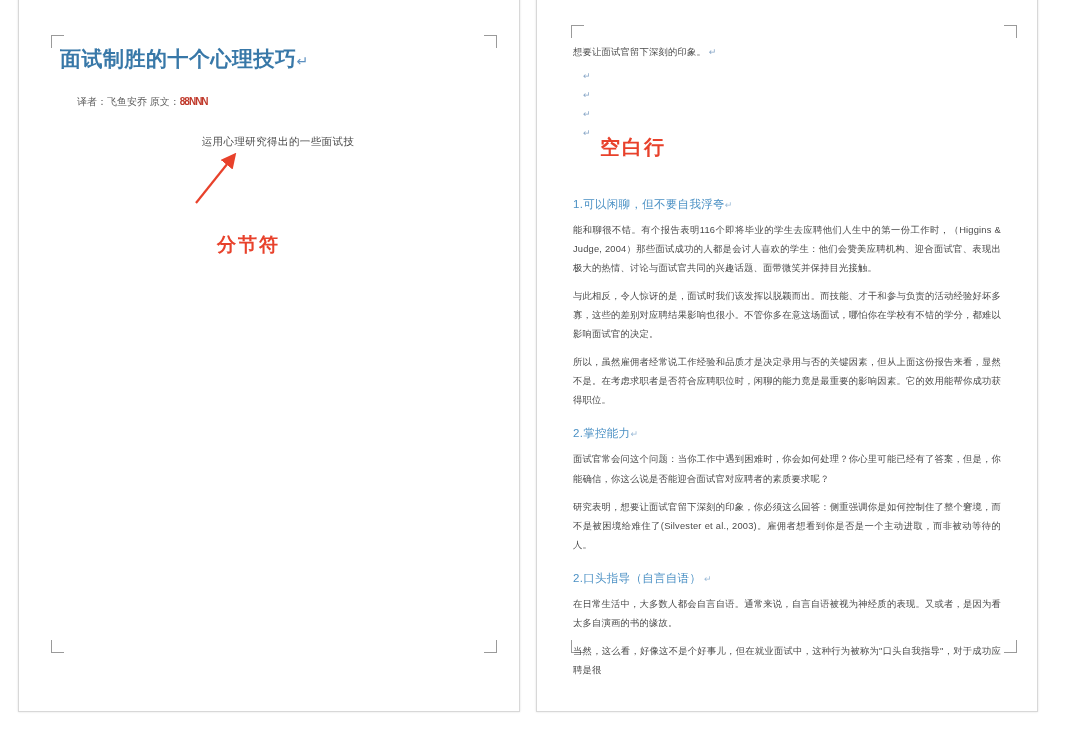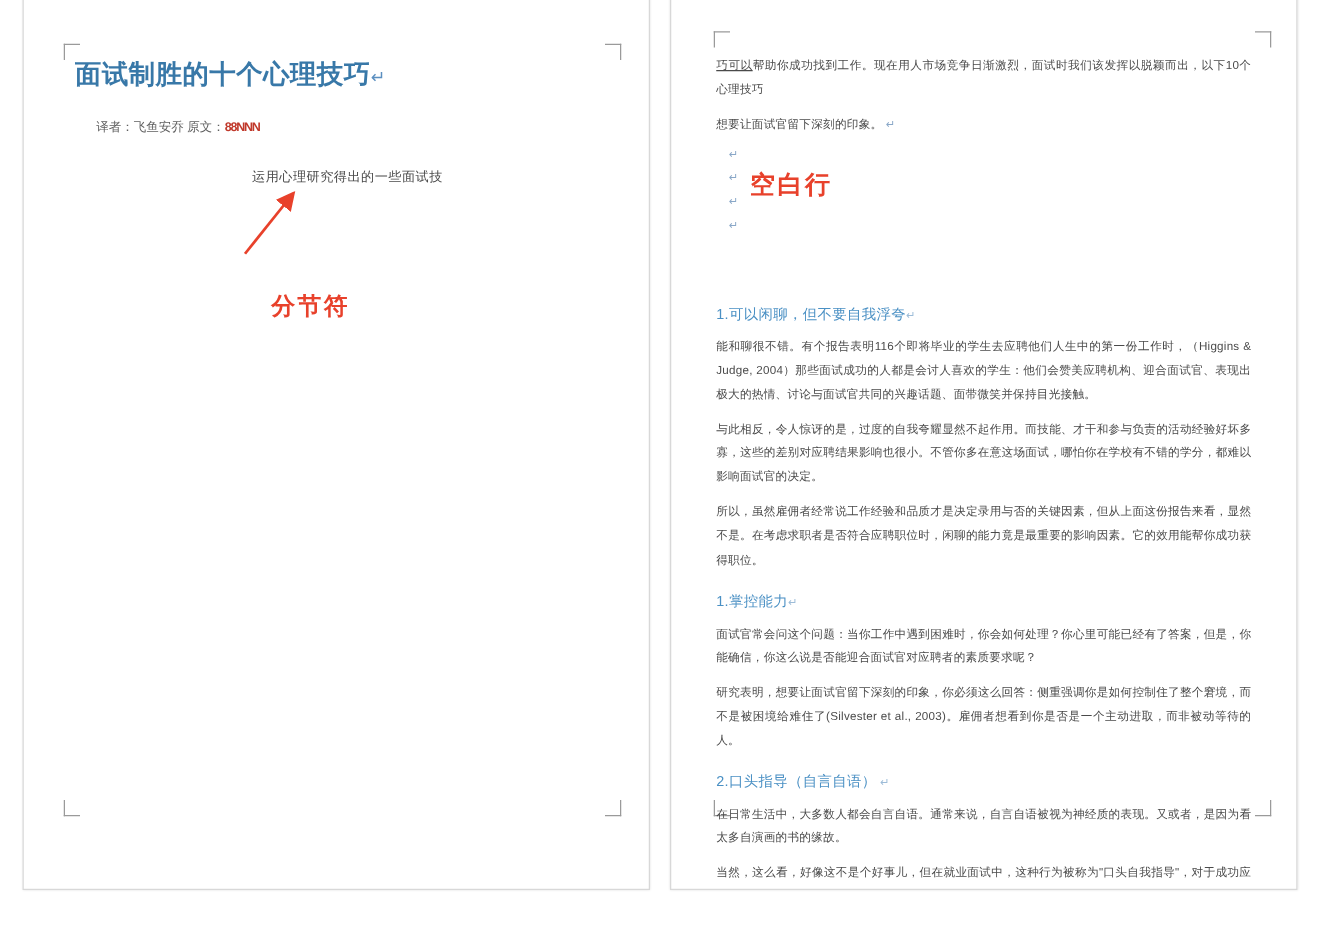--- a/index.html
+++ b/index.html
@@ -196,36 +196,35 @@
   </div>
 
   <div class="page page-right">
     <span class="crop tl"></span>
     <span class="crop tr"></span>
     <span class="crop bl"></span>
     <span class="crop br"></span>
 
     <div class="right-body">
 
-      <p class="para"><span class="ul">巧可以</span><span>帮助你成功找到工作。现在用人市场竞争日渐激烈，面试时我们该发挥以脱颖而出，以下10个心理技巧</span></p>
       <p class="para"><span>想要让面试官留下深刻的印象。</span><span class="mark"> ↵</span></p>
 
       <div class="empty-line">↵</div>
       <div class="empty-line">↵</div>
       <div class="empty-line">↵</div>
       <div class="empty-line">↵</div>
 
       <div class="spacer-block"></div>
 
       <div class="heading"><span>1.可以闲聊，但不要自我浮夸</span><span class="mark">↵</span></div>
       <p class="para">能和聊很不错。有个报告表明116个即将毕业的学生去应聘他们人生中的第一份工作时，（Higgins &amp; Judge, 2004）那些面试成功的人都是会讨人喜欢的学生：他们会赞美应聘机构、迎合面试官、表现出极大的热情、讨论与面试官共同的兴趣话题、面带微笑并保持目光接触。</p>
-      <p class="para">与此相反，令人惊讶的是，过度的自我夸耀显然不起作用。而技能、才干和参与负责的活动经验好坏多寡，这些的差别对应聘结果影响也很小。不管你多在意这场面试，哪怕你在学校有不错的学分，都难以影响面试官的决定。</p>
+      <p class="para">与此相反，令人惊讶的是，面试时我们该发挥以脱颖而出。而技能、才干和参与负责的活动经验好坏多寡，这些的差别对应聘结果影响也很小。不管你多在意这场面试，哪怕你在学校有不错的学分，都难以影响面试官的决定。</p>
       <p class="para">所以，虽然雇佣者经常说工作经验和品质才是决定录用与否的关键因素，但从上面这份报告来看，显然不是。在考虑求职者是否符合应聘职位时，闲聊的能力竟是最重要的影响因素。它的效用能帮你成功获得职位。</p>
 
-      <div class="heading"><span>1.掌控能力</span><span class="mark">↵</span></div>
+      <div class="heading"><span>2.掌控能力</span><span class="mark">↵</span></div>
       <p class="para">面试官常会问这个问题：当你工作中遇到困难时，你会如何处理？你心里可能已经有了答案，但是，你能确信，你这么说是否能迎合面试官对应聘者的素质要求呢？</p>
       <p class="para">研究表明，想要让面试官留下深刻的印象，你必须这么回答：侧重强调你是如何控制住了整个窘境，而不是被困境给难住了(Silvester et al., 2003)。雇佣者想看到你是否是一个主动进取，而非被动等待的人。</p>
 
       <div class="heading"><span>2.口头指导（自言自语）</span><span class="mark"> ↵</span></div>
       <p class="para">在日常生活中，大多数人都会自言自语。通常来说，自言自语被视为神经质的表现。又或者，是因为看太多自演画的书的缘故。</p>
       <p class="para">当然，这么看，好像这不是个好事儿，但在就业面试中，这种行为被称为"口头自我指导"，对于成功应聘是很</p>
 
     </div>
   </div>
 

